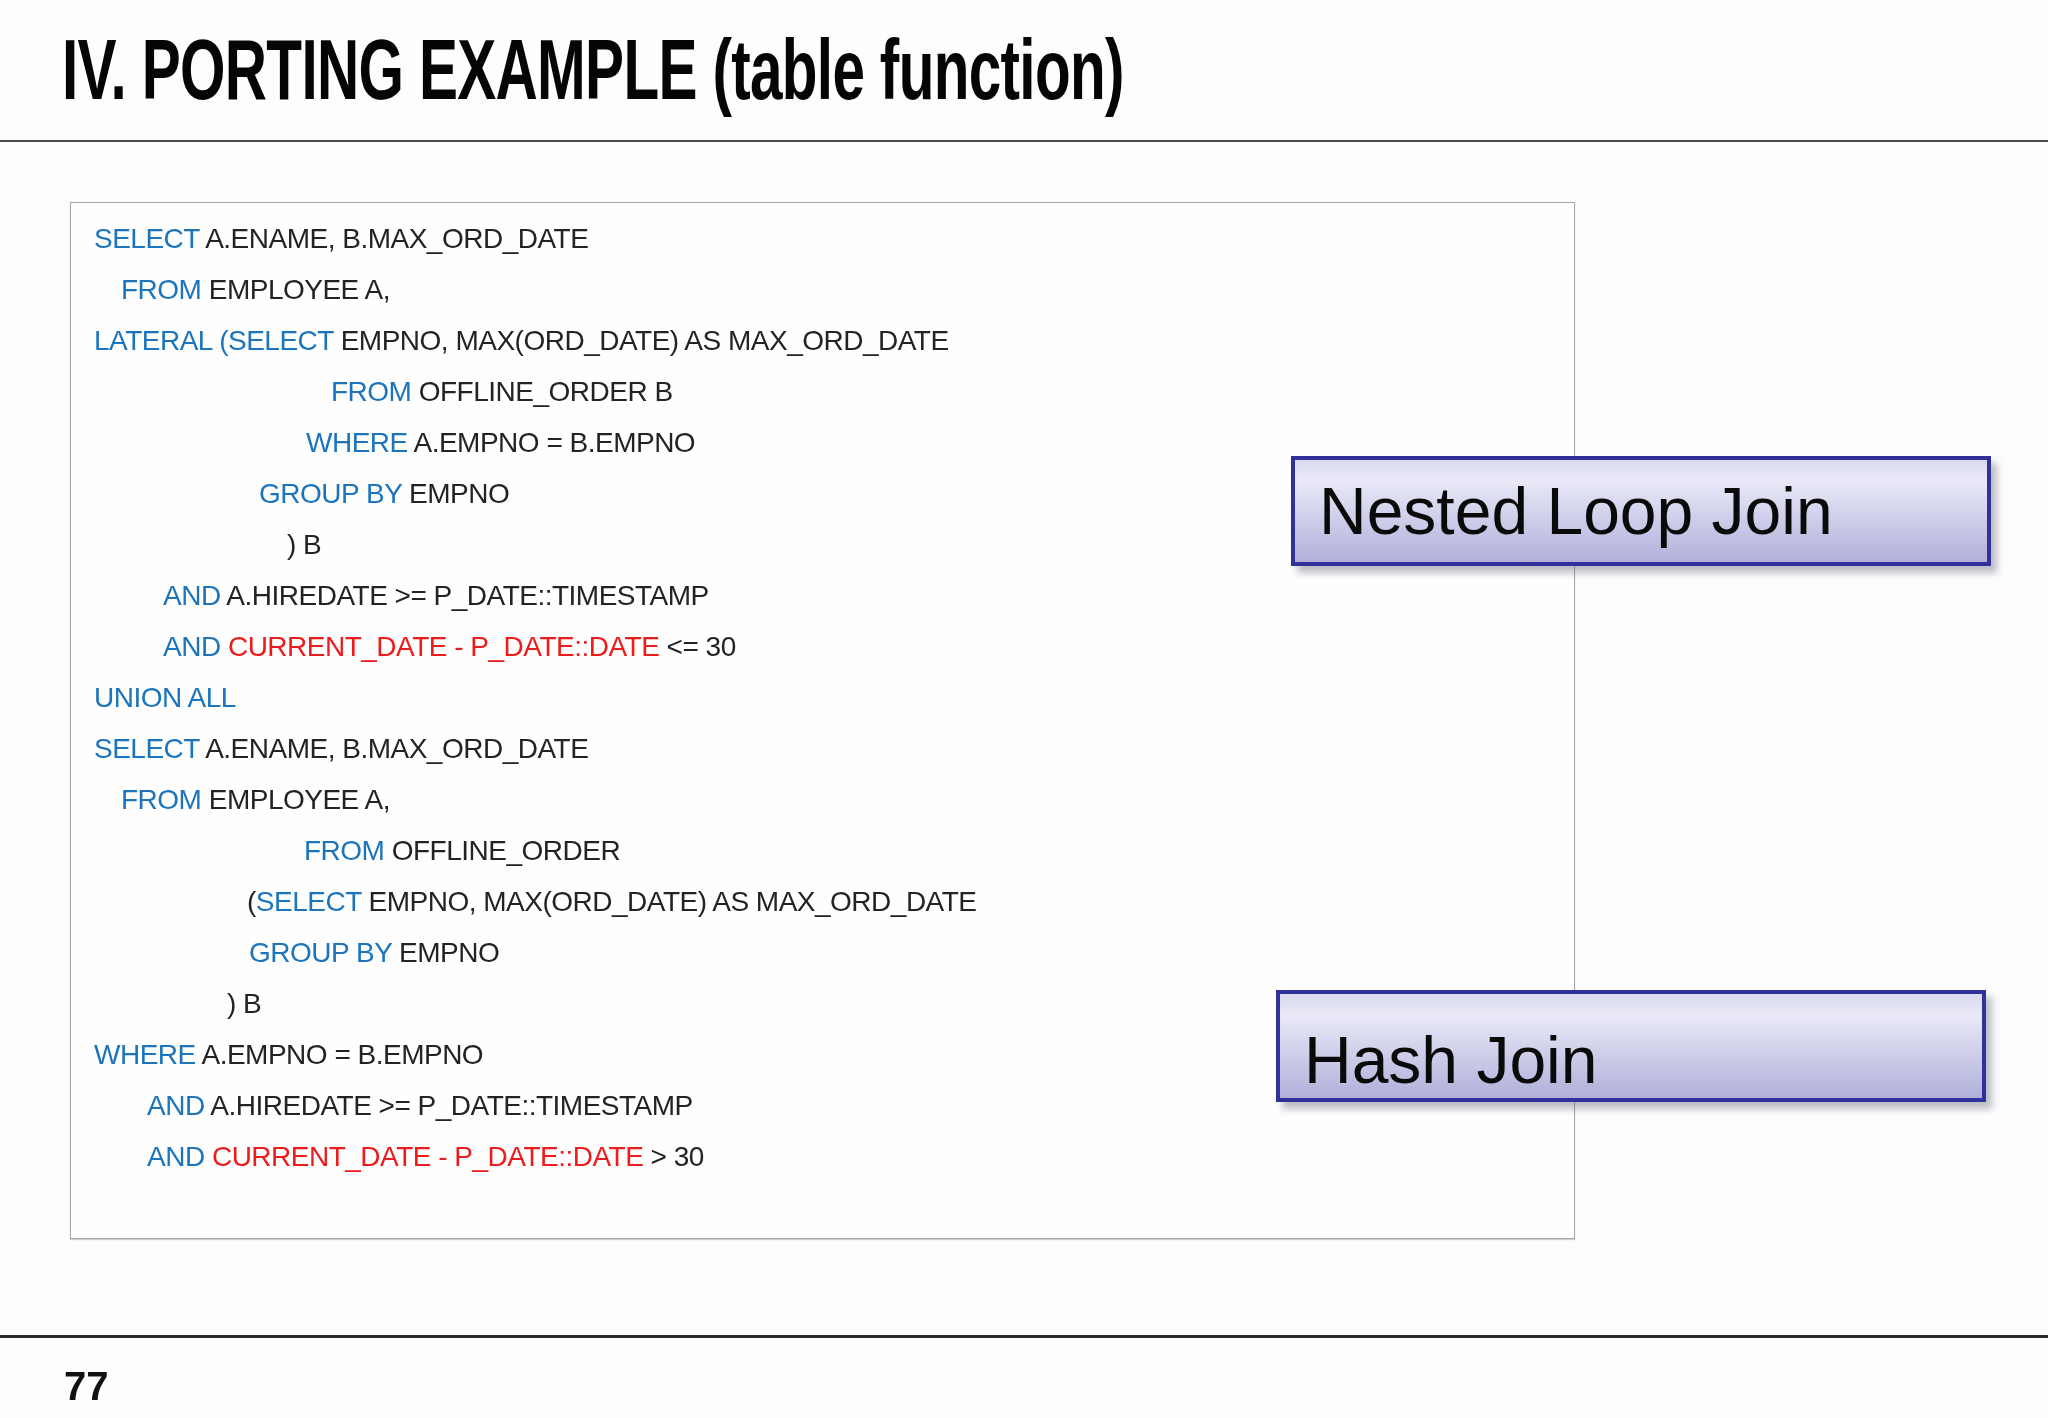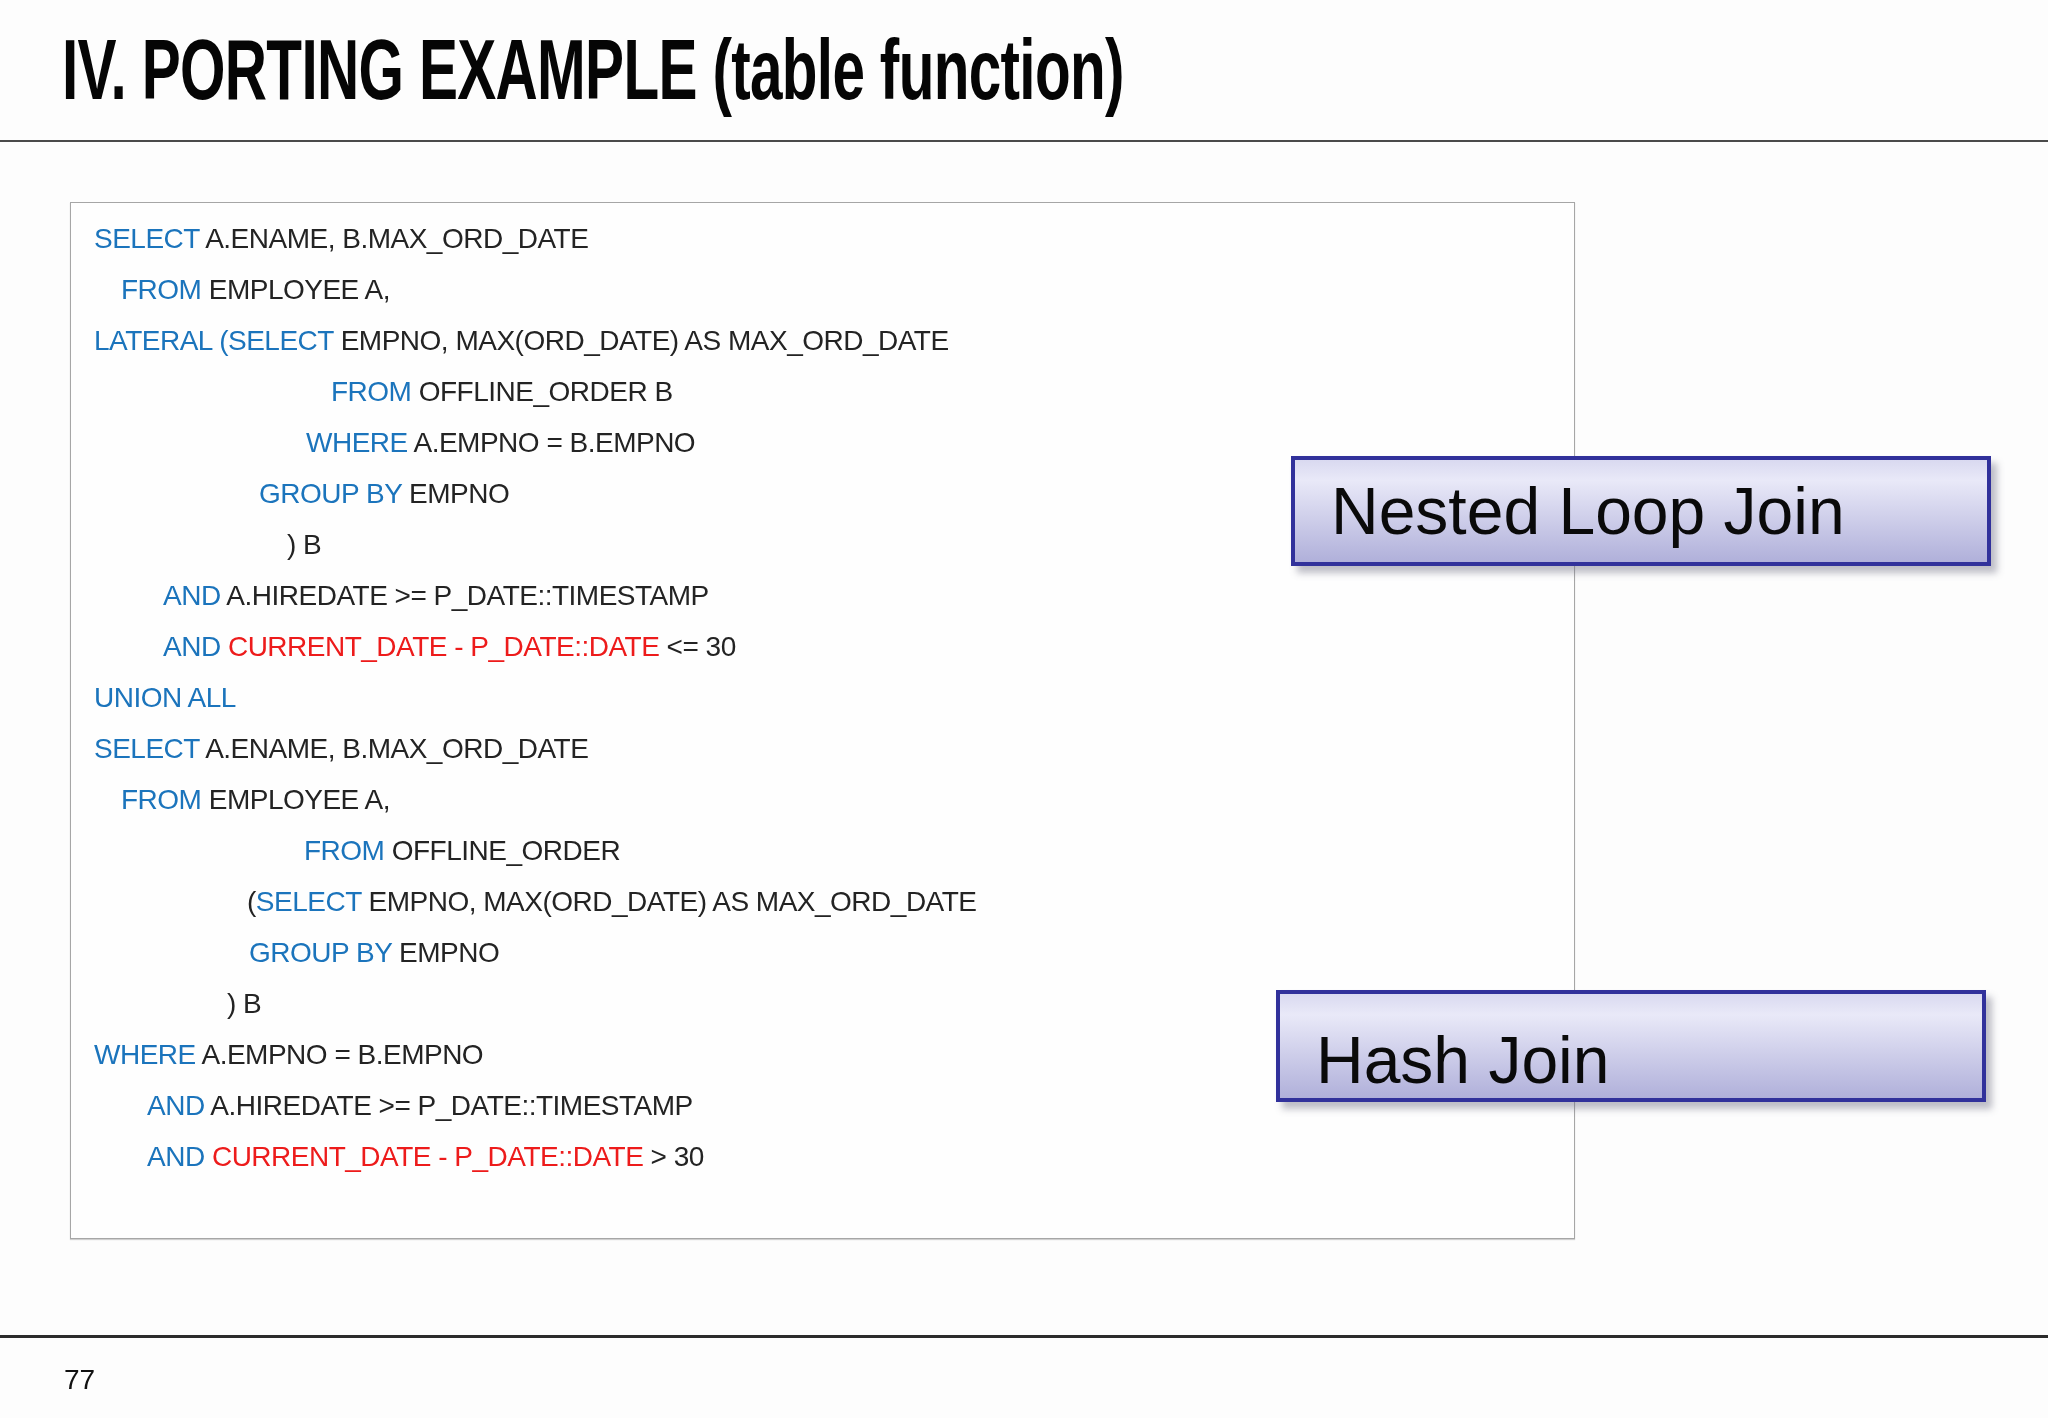--- a/index.html
+++ b/index.html
@@ -59,39 +59,39 @@
   .code-line .tx{color:var(--code-text);}
   .code-line .red{color:var(--highlight-red);}
   .callout{
     position:absolute;
     box-sizing:border-box;
     border:4px solid var(--label-border);
     background:linear-gradient(180deg,var(--label-grad-top) 0%,var(--label-grad-mid) 20%,var(--label-grad-bottom) 100%);
     box-shadow:6px 7px 7px rgba(110,110,130,0.45);
     display:flex;
     align-items:center;
-    padding-left:36px;
+    padding-left:24px;
     font-size:66px;
     color:#0a0a0a;
     white-space:nowrap;
     z-index:5;
   }
   .callout-nested{left:1291px;top:456px;width:700px;height:110px;}
   .callout-hash{left:1276px;top:990px;width:710px;height:112px;align-items:flex-end;}
   .footer-divider{
     position:absolute;
     left:0;top:1335px;
     width:2048px;height:3px;
     background:#2b2b2b;
   }
   .page-number{
     position:absolute;
     left:64px;top:1364px;
-    font-size:28px;
-    font-weight:normal;
+    font-size:40px;
+    font-weight:bold;
     color:#111111;
   }
   .footer-tagline{
     position:absolute;
     right:10px;top:1364px;
     font-family:"DejaVu Sans Mono","Liberation Mono",monospace;
     font-size:32px;
     color:#151515;
     white-space:nowrap;
   }

